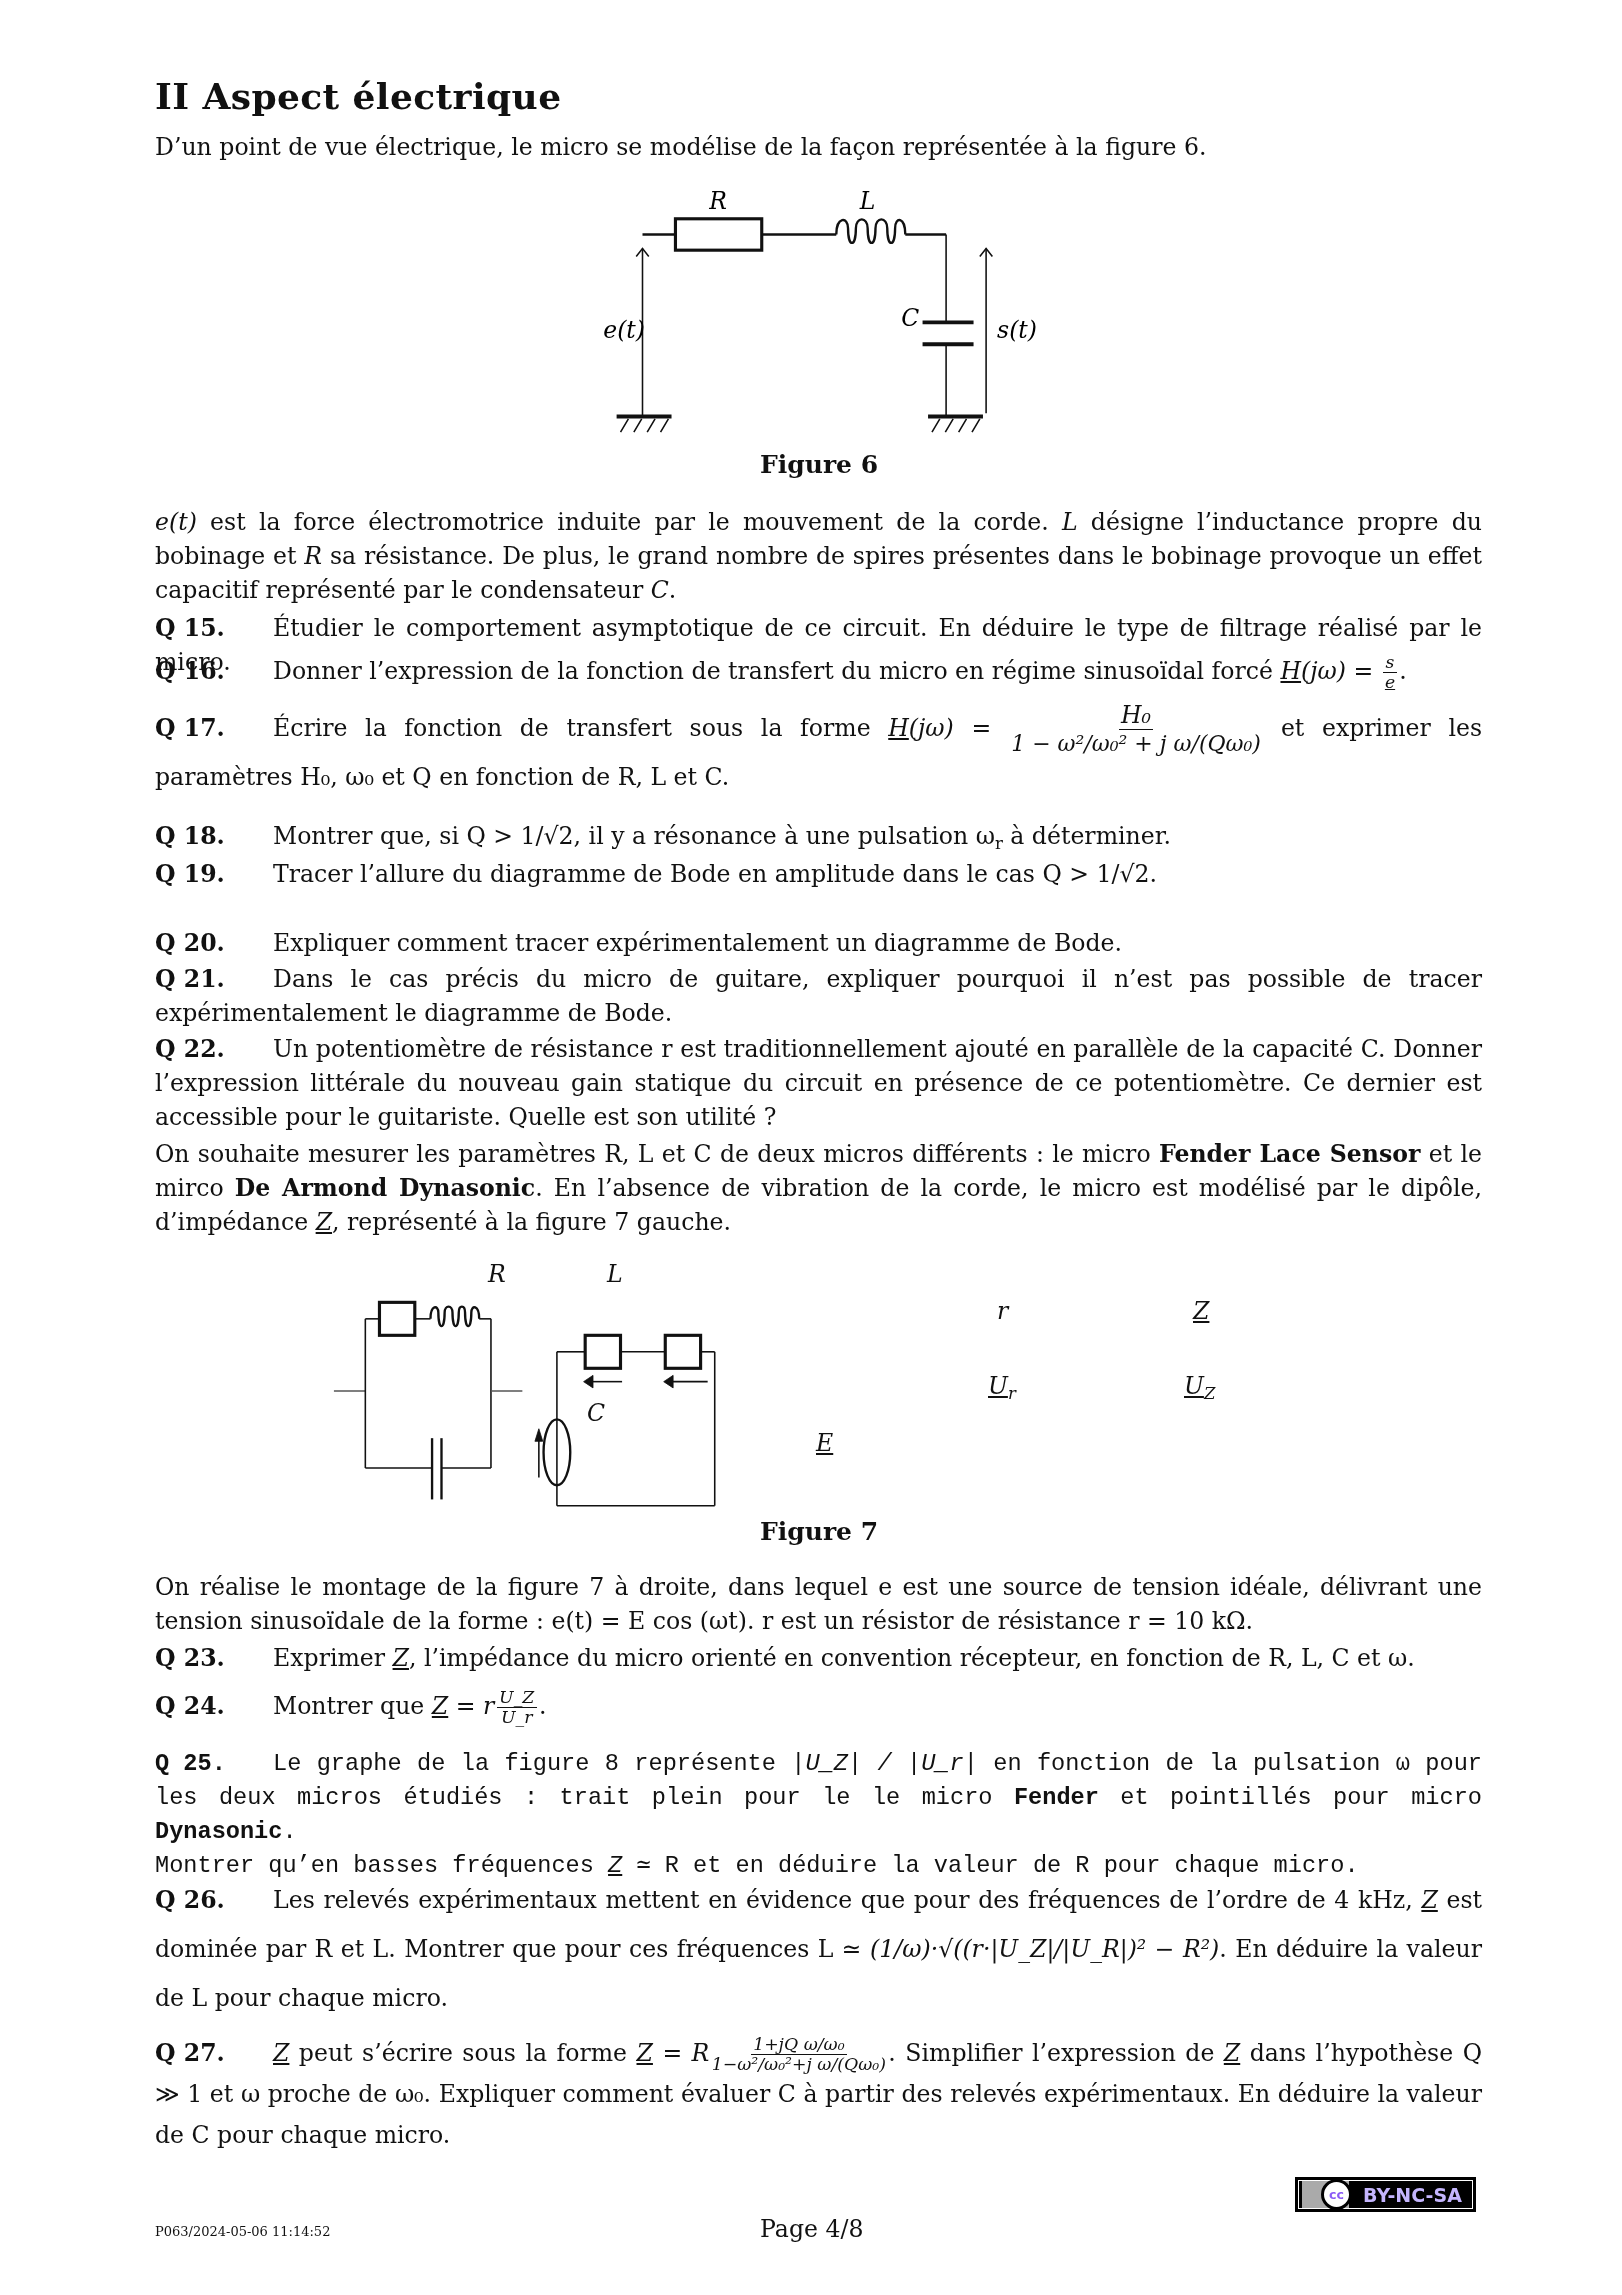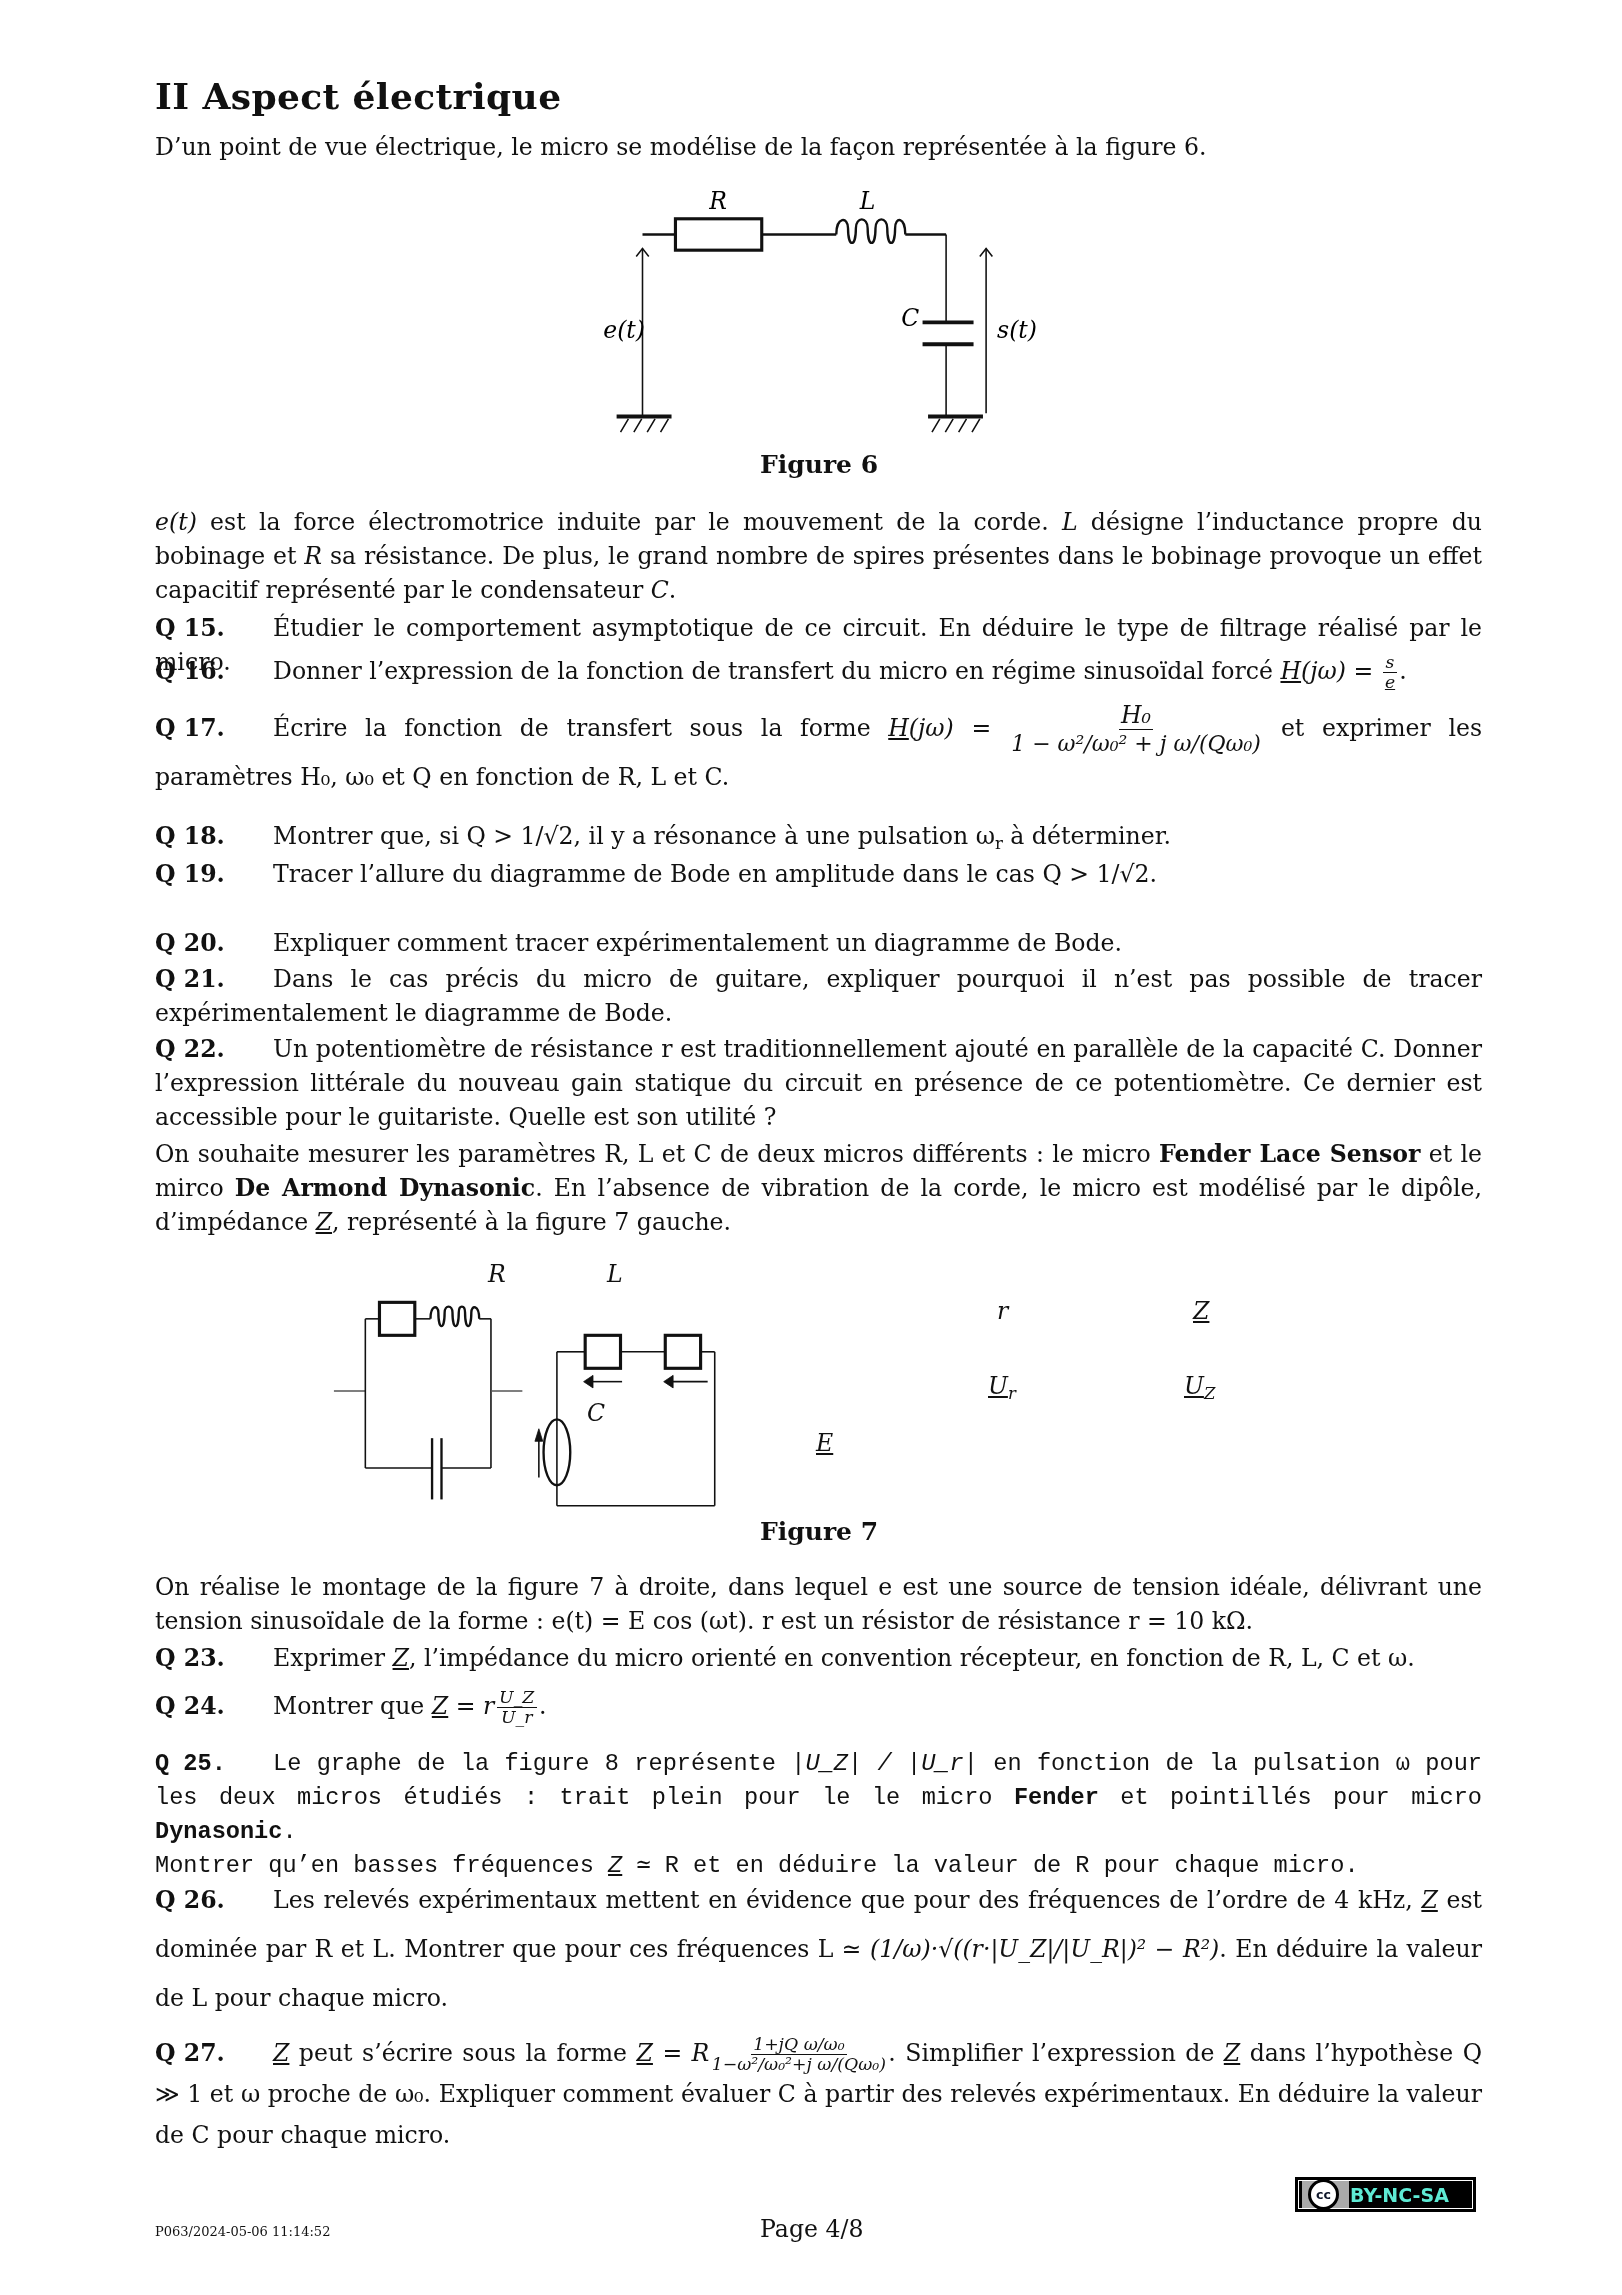--- a/index.html
+++ b/index.html
@@ -16,23 +16,23 @@
   .frac{display:inline-flex;flex-direction:column;align-items:center;vertical-align:middle;font-size:17.3px;line-height:19px;margin:0 2.4px;}
   .frac .num{border-bottom:1.6px solid #111;padding:0 2.4px;}
   .frac.big{font-size:23.6px;line-height:28px;}
   .frac.big .den{font-size:22px;}
   .sub{font-size:0.7em;vertical-align:-0.3em;}
   .fig-cap{position:absolute;font-weight:bold;font-size:25px;}
   svg text{font-family:"DejaVu Serif",serif;font-style:italic;}
   .footer-left{position:absolute;left:155px;top:2224px;font-size:13px;}
   .footer-mid{position:absolute;left:760px;top:2215px;font-size:23.6px;}
   .cc{position:absolute;left:1295px;top:2177px;width:177px;height:31px;background:#000;border:2.4px solid #000;outline:1.6px solid #fff;outline-offset:-4.7px;display:flex;align-items:center;}
-  .cc .circ{width:31px;height:31px;margin-left:11px;border-radius:50%;background:#fff;border:3.1px solid #000;box-sizing:border-box;display:flex;align-items:center;justify-content:center;font:bold 12.6px "DejaVu Sans",sans-serif;color:#0f172a;}
+  .cc .circ{width:31px;height:31px;margin-left:24px;border-radius:50%;background:#fff;border:3.1px solid #000;box-sizing:border-box;display:flex;align-items:center;justify-content:center;font:bold 12.6px "DejaVu Sans",sans-serif;color:#8b5cf6;}
   .cc .grey{position:absolute;left:4.7px;top:2.4px;width:47px;height:27px;background:#aaa;z-index:0;}
-  .cc .lbl{color:#5eead4;font:bold 19px "DejaVu Sans",sans-serif;margin-left:11px;z-index:1;}
+  .cc .lbl{color:#c4b5fd;font:bold 19px "DejaVu Sans",sans-serif;margin-left:11px;z-index:1;}
 </style>
 </head>
 <body>
 
 <h1>II  Aspect électrique</h1>
 
 <div class="para" style="top:130px;">D’un point de vue électrique, le micro se modélise de la façon représentée à la figure 6.</div>
 
 <svg class="abs" style="left:597px;top:181px;" width="455" height="267" viewBox="0 0 580 340">
   <g stroke="#111" fill="none">

